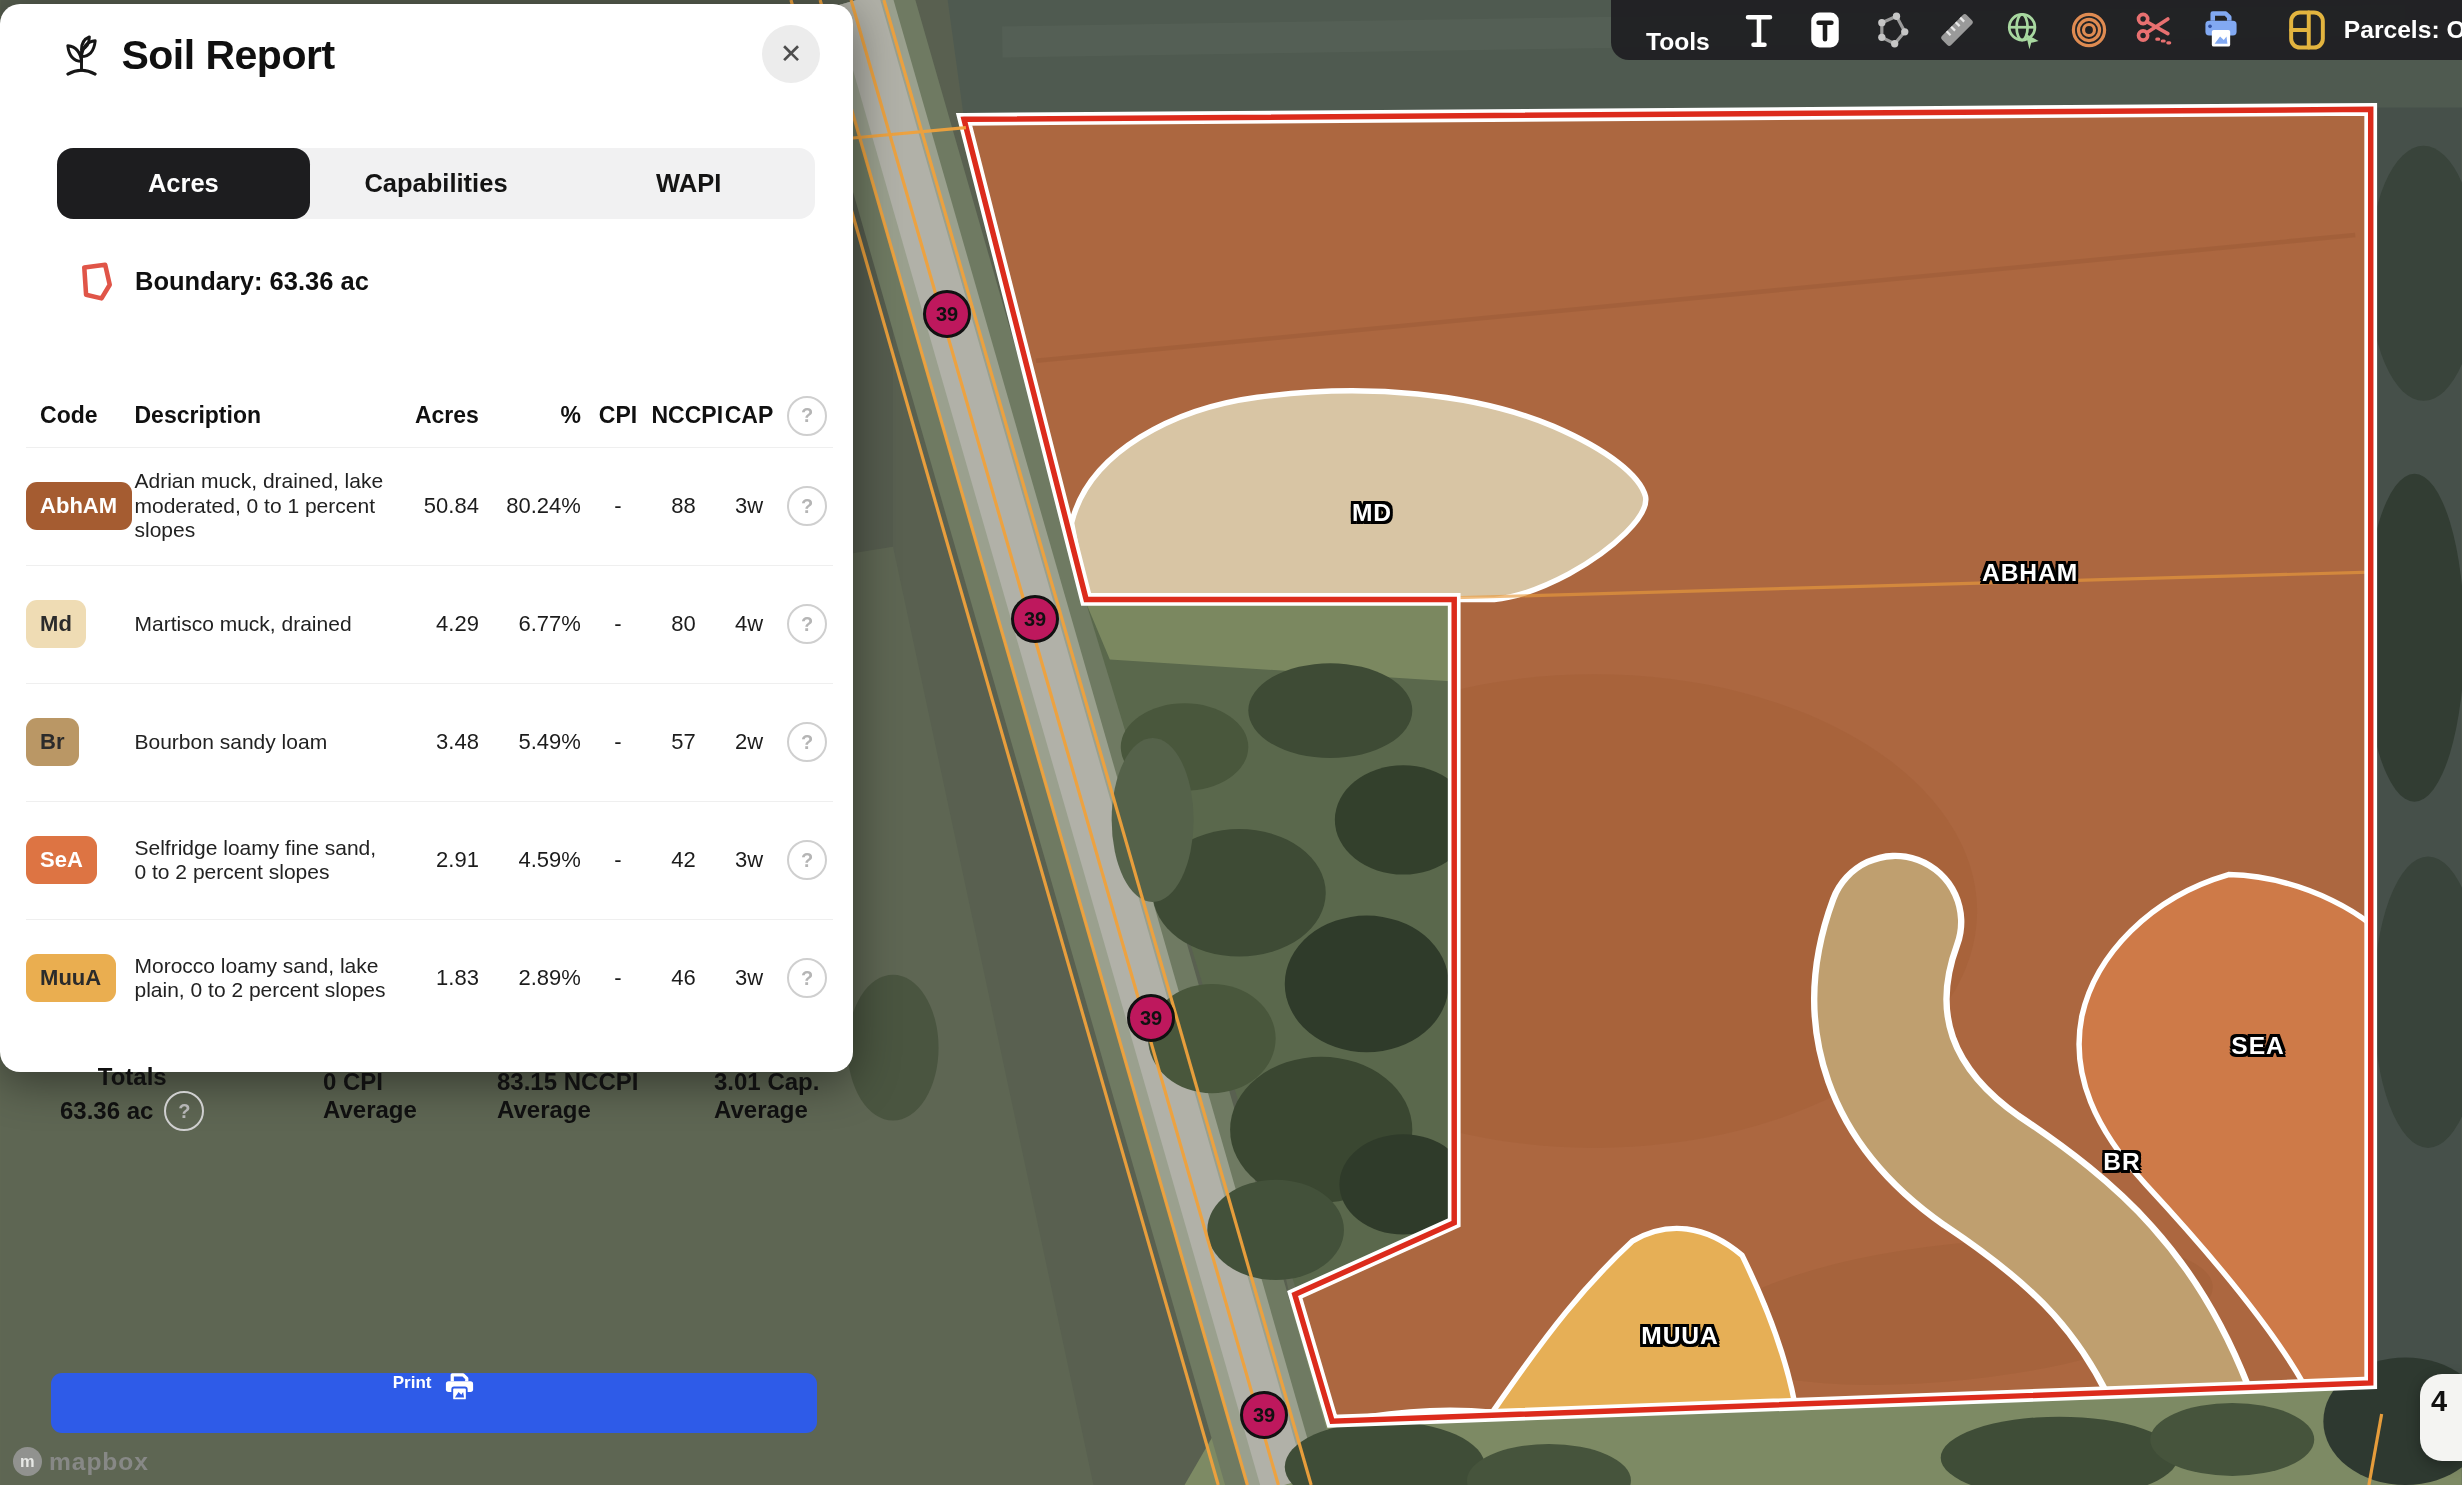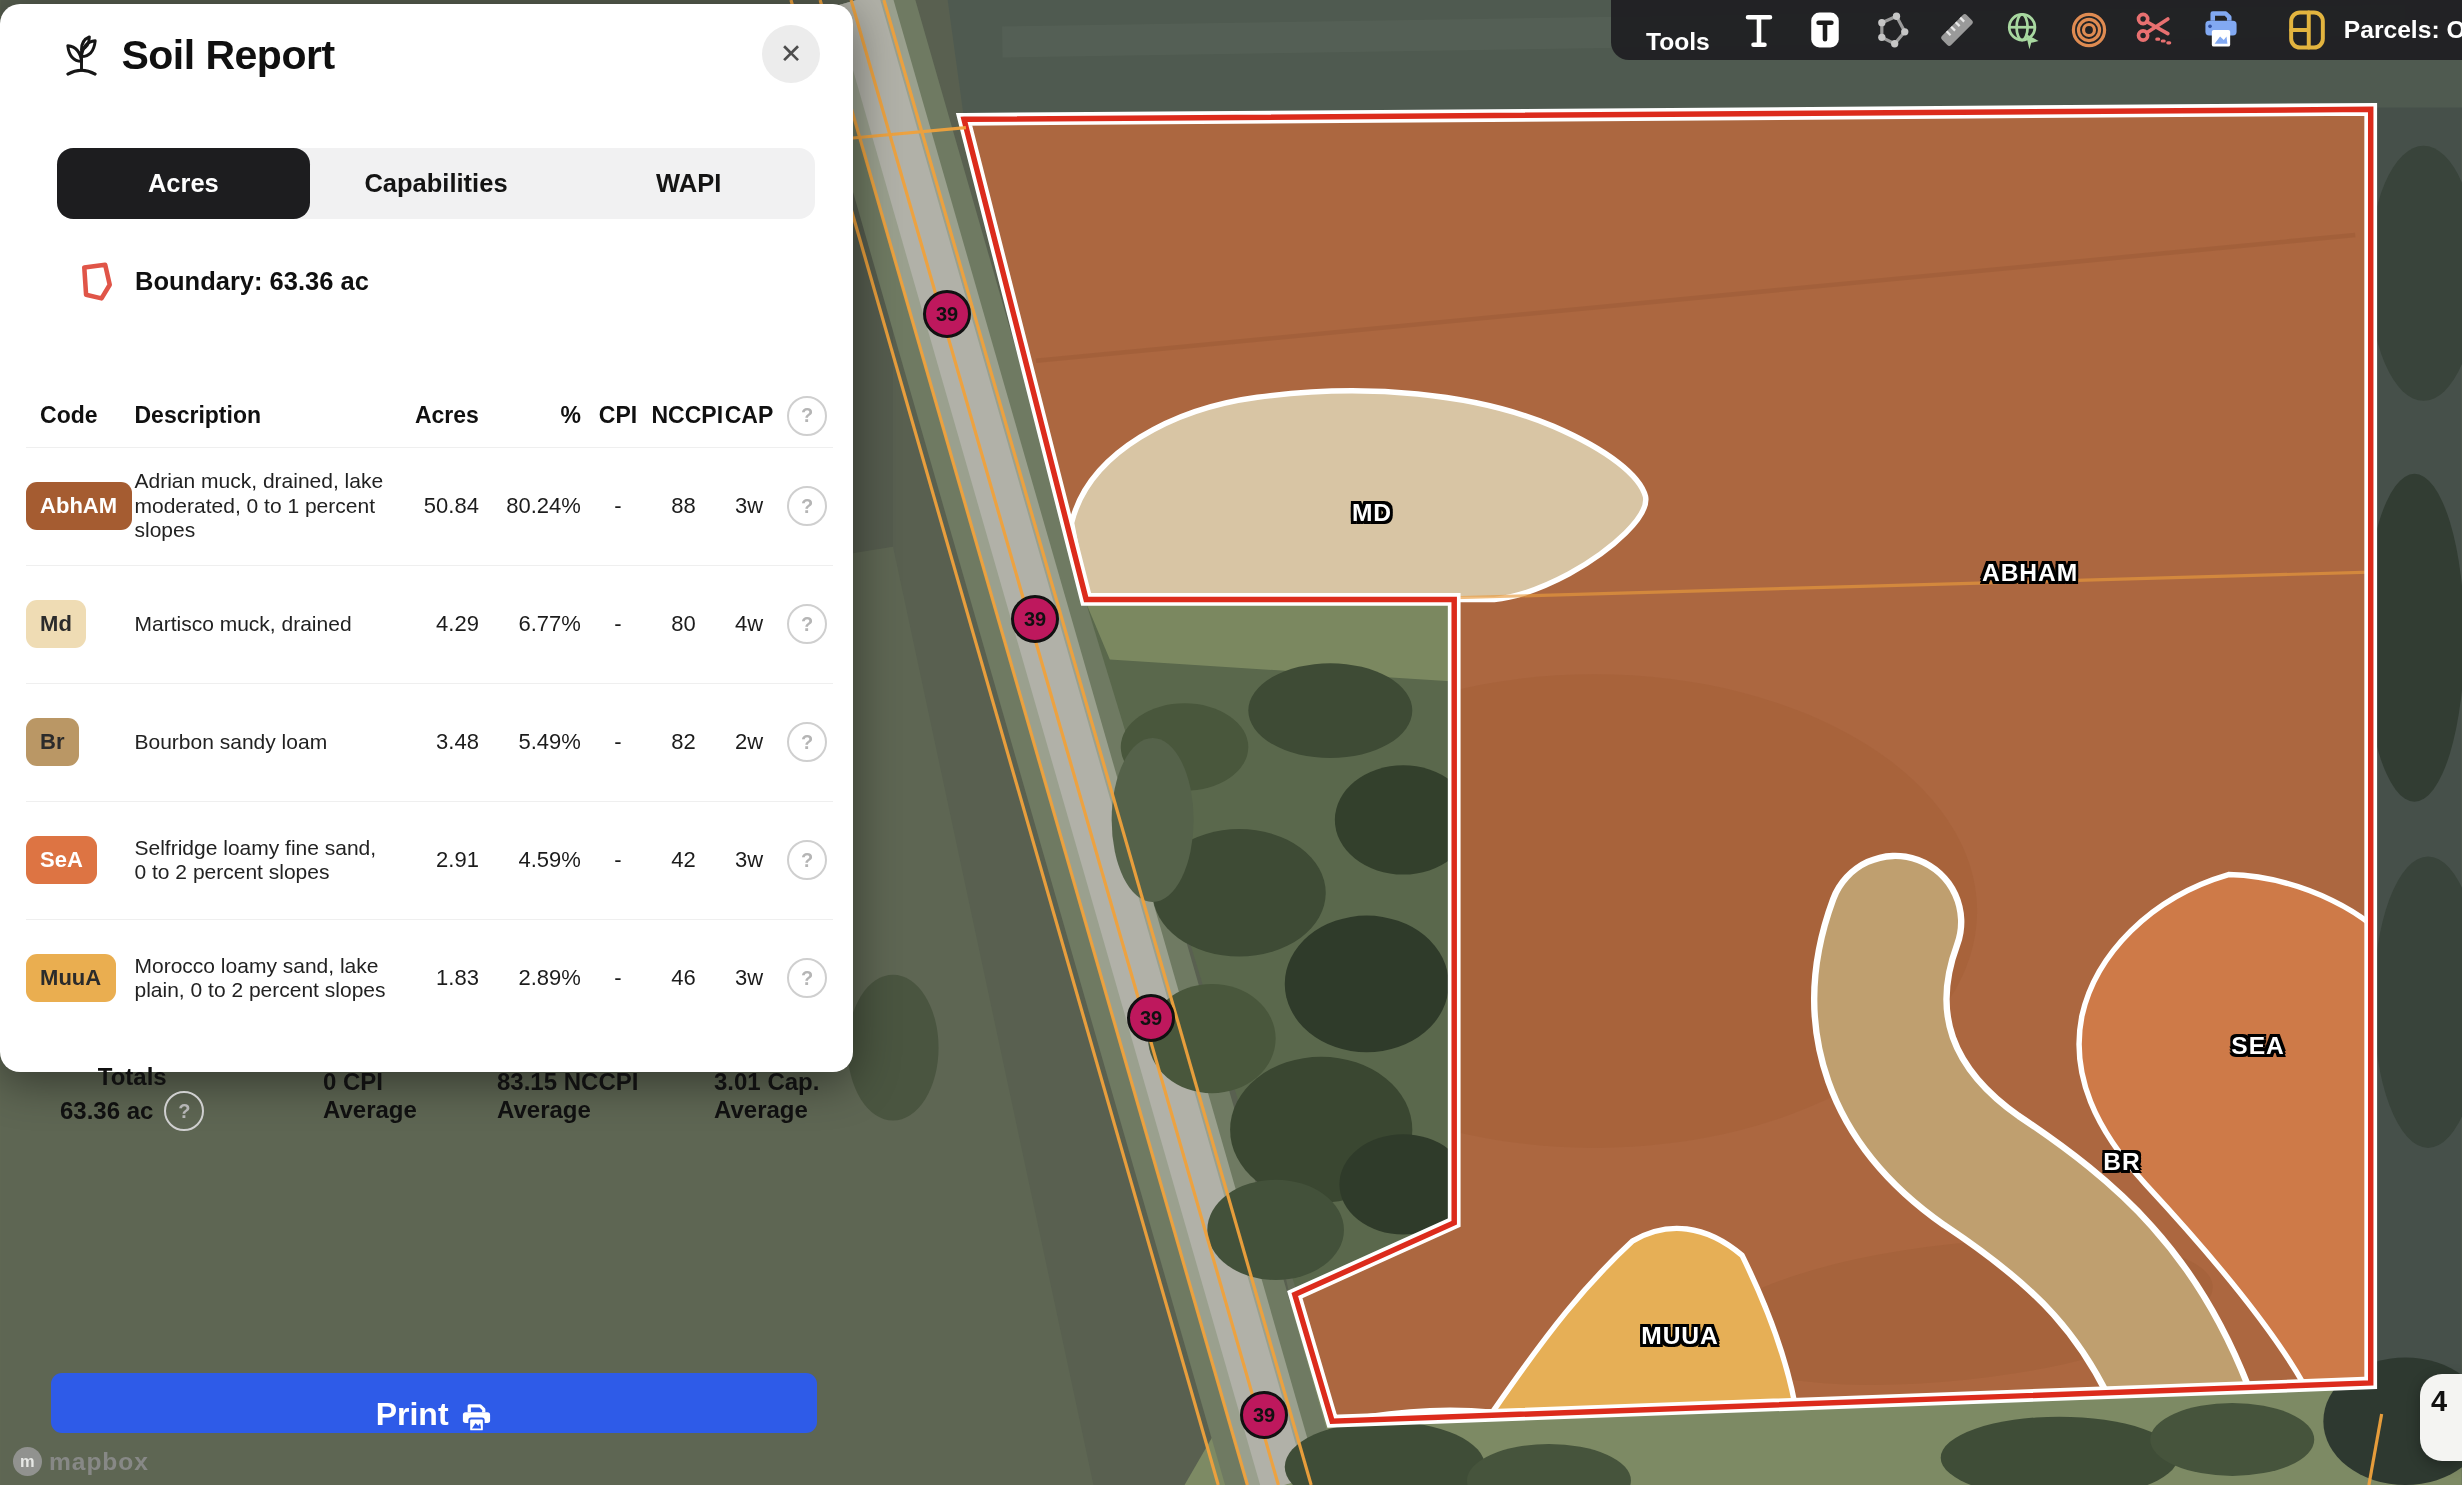--- a/index.html
+++ b/index.html
@@ -61,22 +61,22 @@
     align-items:center;justify-content:center;font-weight:bold;font-size:20px;color:#B5B5B5;cursor:pointer;}
   .qcell{text-align:center;}
 
   .totals{position:absolute;top:1059px;left:0;width:853px;height:73px;font-weight:bold;color:#101010;}
   .totals .t-label{position:absolute;left:60px;top:0;font-size:24px;line-height:28px;text-align:center;}
   .totals .t-acres{display:flex;align-items:center;gap:11px;}
   .t-col{position:absolute;top:5.5px;font-size:24px;line-height:28px;}
   .t-col.c1{left:323px;} .t-col.c2{left:497px;} .t-col.c3{left:714px;}
 
   .btn-row{position:absolute;top:1369px;left:51px;right:36px;height:60px;display:flex;gap:20px;}
-  .btn{flex:1;border-radius:11px;display:flex;align-items:flex-end;justify-content:center;gap:12.8px;
-    font-weight:bold;font-size:32px;cursor:pointer;}
+  .btn{flex:1;border-radius:11px;display:flex;align-items:flex-start;justify-content:center;gap:12.8px;
+    font-weight:bold;font-size:17px;cursor:pointer;}
   .btn.print{background:#2E5BE8;color:#fff;}
   .btn.delete{background:#F2C5C7;color:#C24049;}
 </style>
 </head>
 <body>
 
 <div class="map-stage">
   <svg width="2462" height="1485" viewBox="0 0 2702 1630">
     <defs>
       <clipPath id="bclip">
@@ -311,21 +311,21 @@
       <div class="cell ctr">4w</div>
       <div class="qcell"><span class="qicon">?</span></div>
     </div>
 
     <div class="trow">
       <div><span class="badge" style="background: rgb(186, 151, 101); color: rgb(43, 43, 43);">Br</span></div>
       <div class="cell desc">Bourbon sandy loam</div>
       <div class="cell num">3.48</div>
       <div class="cell num">5.49%</div>
       <div class="cell ctr">-</div>
-      <div class="cell ctr">82</div>
+      <div class="cell ctr">57</div>
       <div class="cell ctr">2w</div>
       <div class="qcell"><span class="qicon">?</span></div>
     </div>
 
     <div class="trow">
       <div><span class="badge" style="background: rgb(221, 116, 67); color: rgb(255, 255, 255);">SeA</span></div>
       <div class="cell desc">Selfridge loamy fine sand, 0 to 2 percent slopes</div>
       <div class="cell num">2.91</div>
       <div class="cell num">4.59%</div>
       <div class="cell ctr">-</div>

